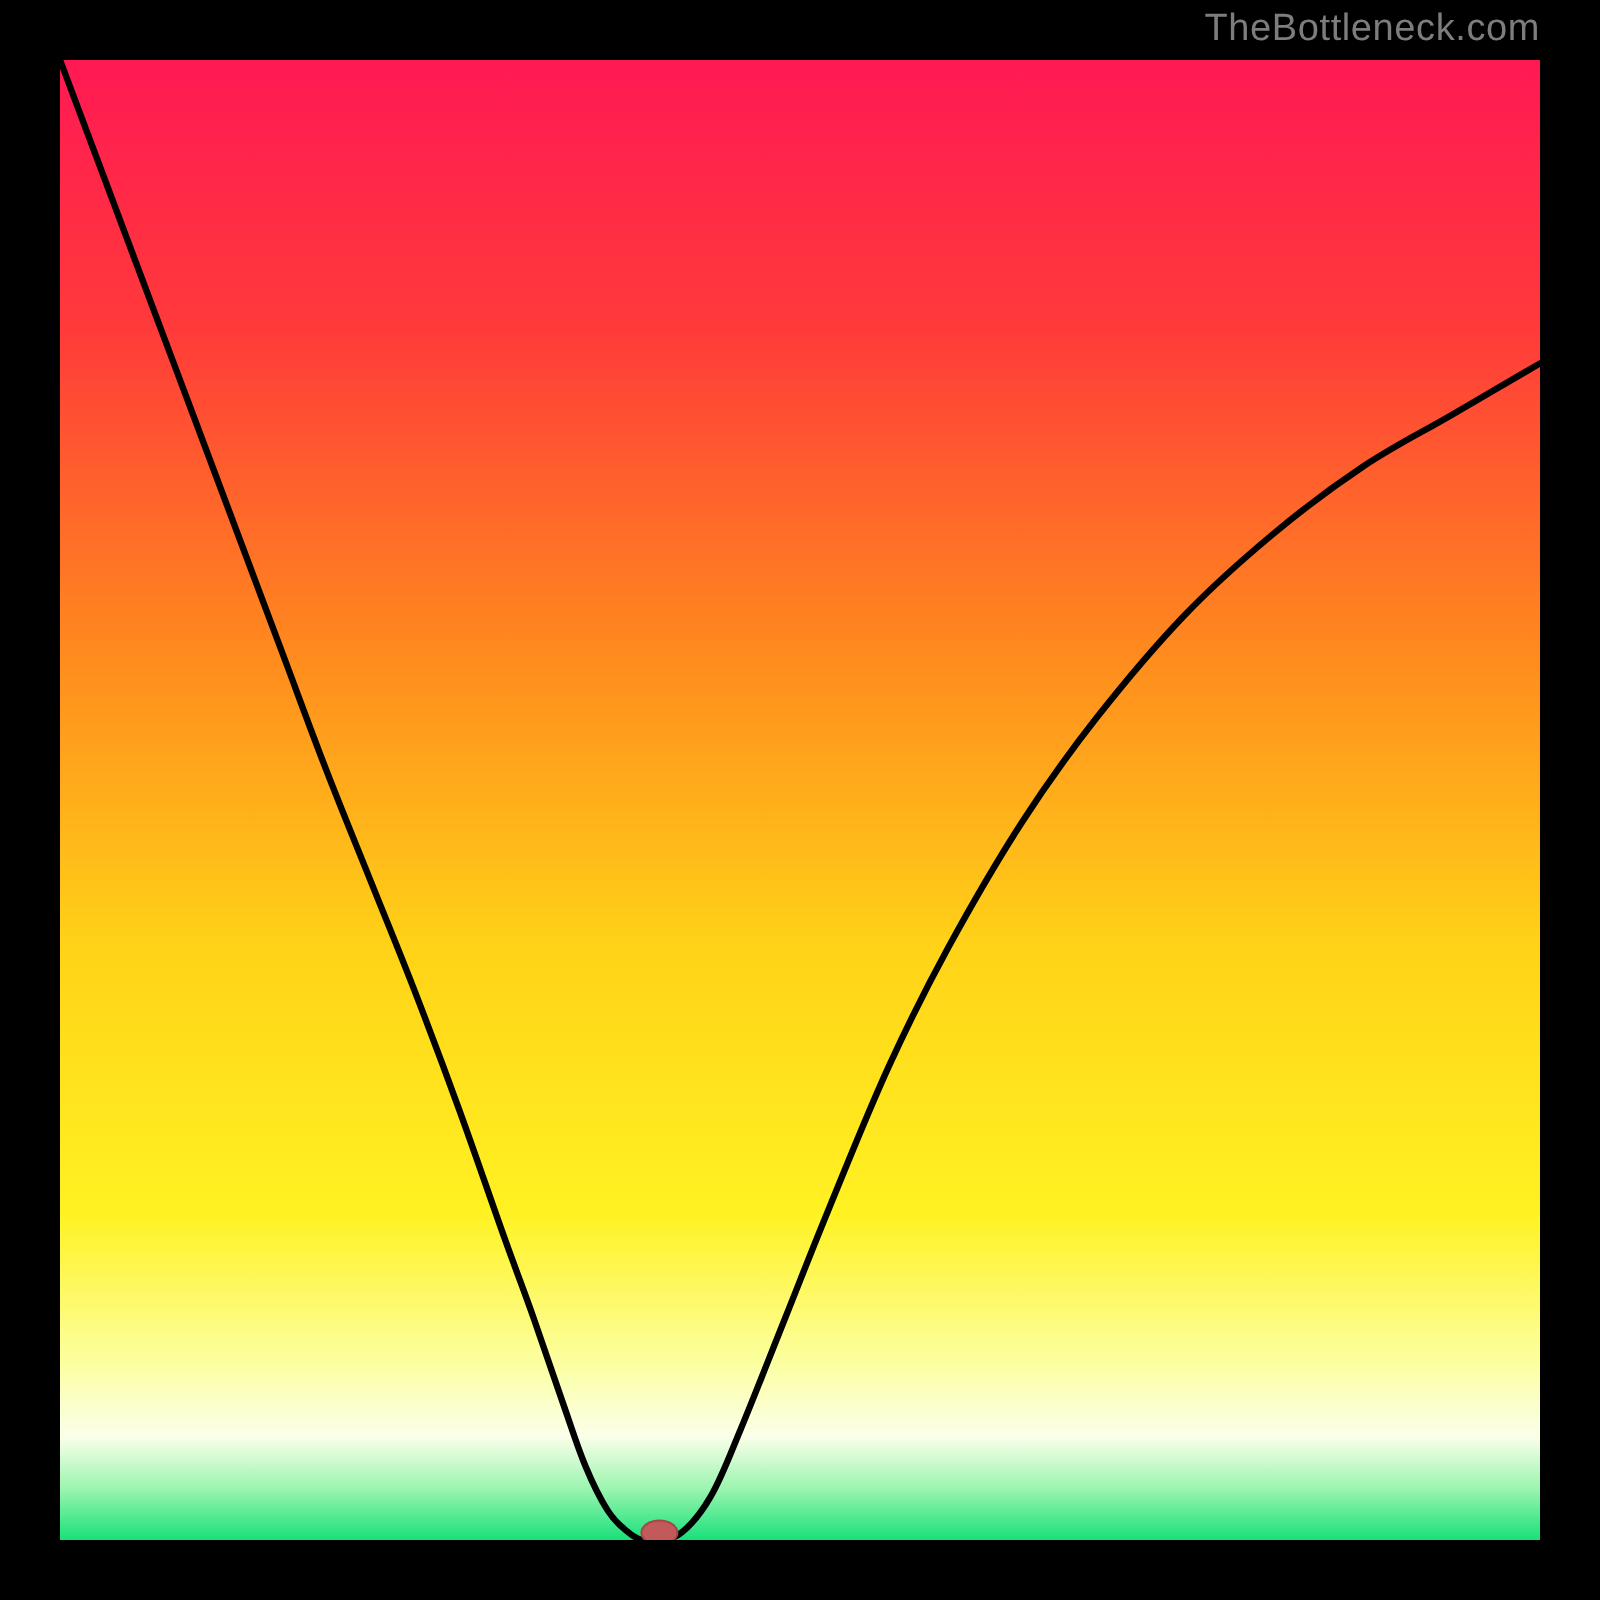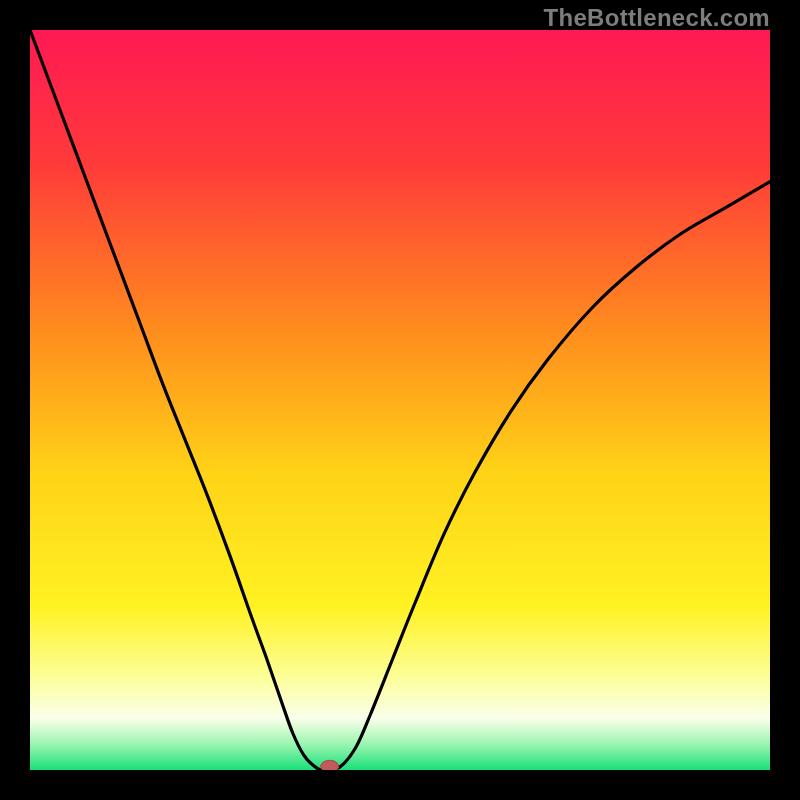--- a/index.html
+++ b/index.html
@@ -22,22 +22,22 @@
     left: 30px;
     top: 30px;
     width: 740px;
     height: 740px;
   }
   .watermark {
     position: absolute;
     top: 4px;
     right: 30px;
     color: #7d7d7d;
-    font-size: 24px;
-    font-weight: 700;
+    font-size: 19px;
+    font-weight: 400;
     letter-spacing: 0.3px;
   }
   svg { display: block; }
 </style>
 </head>
 <body>
 
 <div class="frame">
   <div class="watermark">TheBottleneck.com</div>
 

